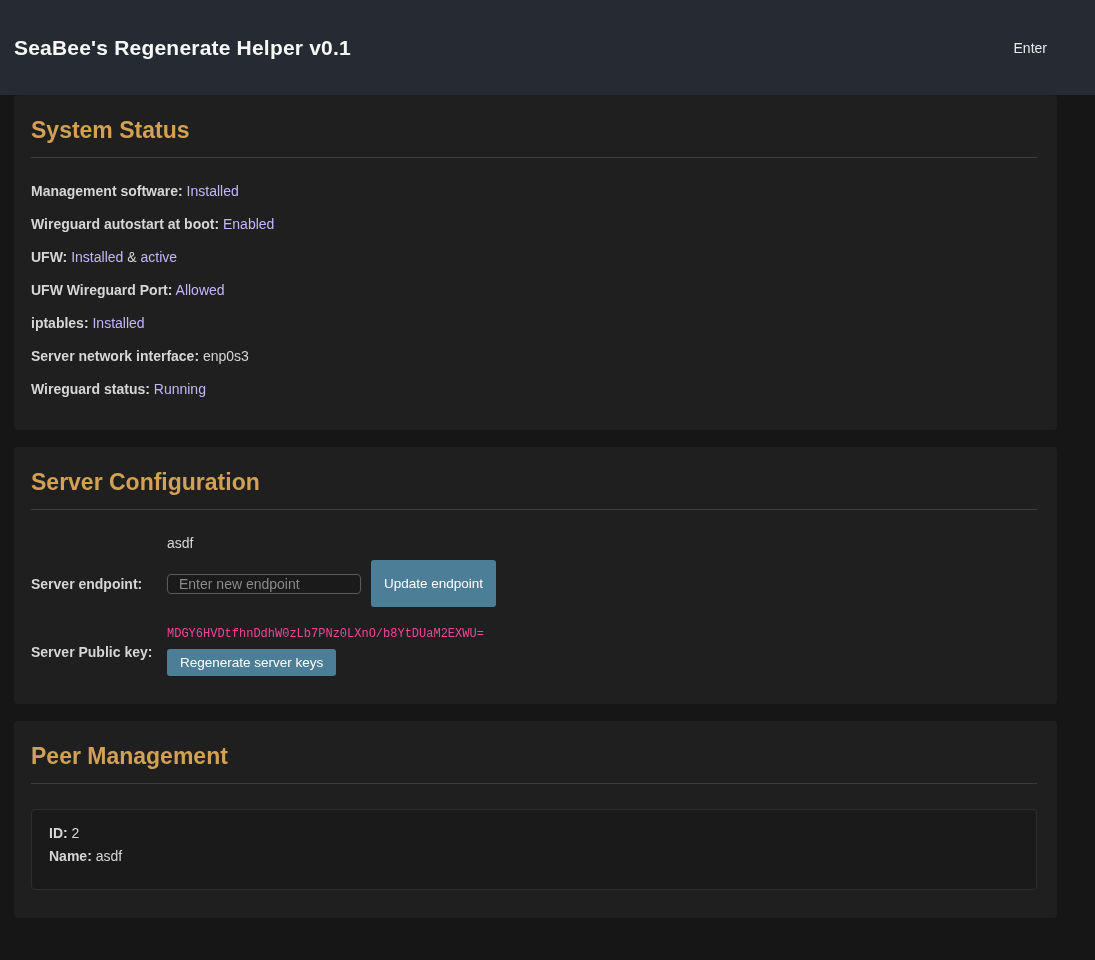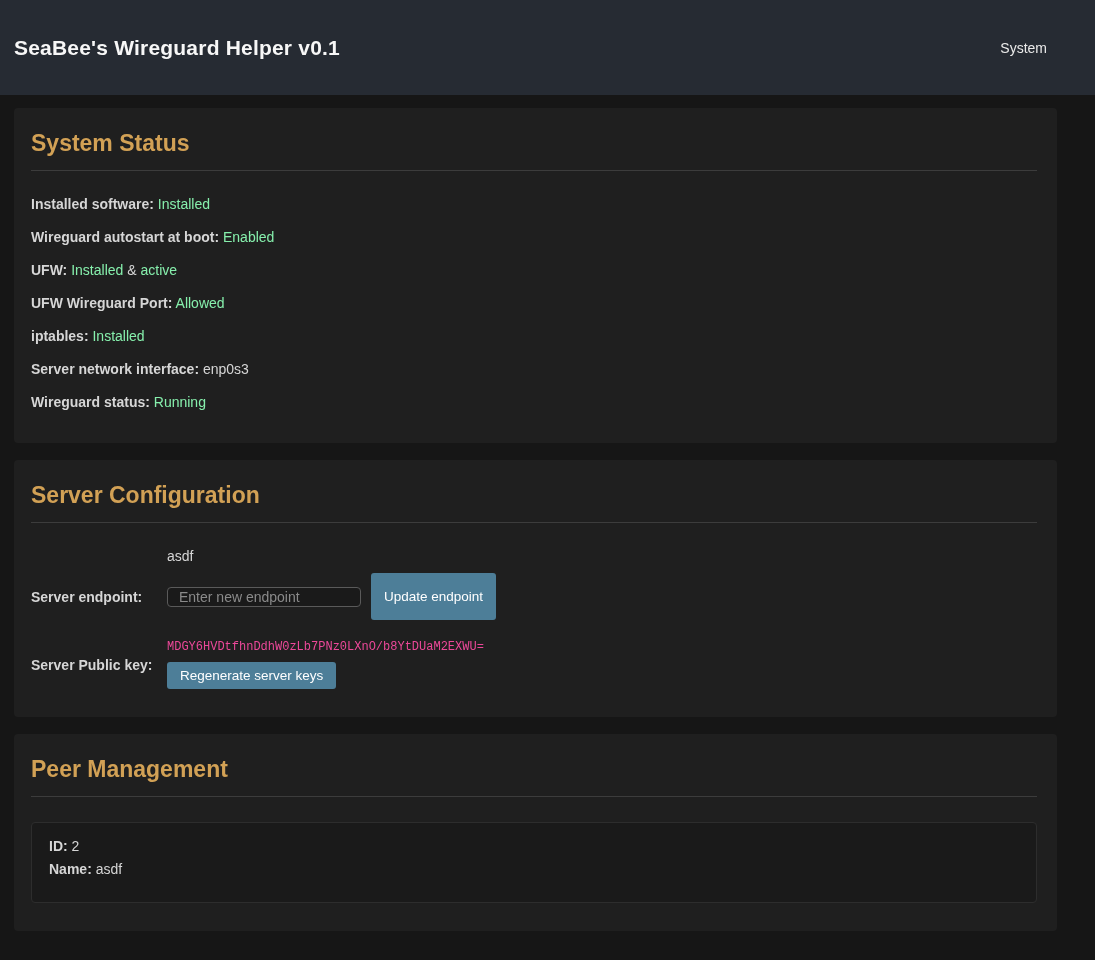--- a/index.html
+++ b/index.html
@@ -16,33 +16,33 @@
     height: 95px;
     display: flex; align-items: center; justify-content: space-between;
     padding: 0 48px 0 14px;
   }
   .app-title { margin: 0; font-size: 21px; font-weight: bold; color: #f7f7f7; letter-spacing: .2px; }
   .logout { color: #eaeaea; font-size: 14px; text-decoration: none; cursor: pointer; }
 
   
   .card {
     background: #1f1f1f;
-    margin: 13px 38px 17px 14px;
+    margin: 0 38px 17px 14px;
     padding: 16px 20px 28px 17px;
     border-radius: 4px;
   }
   .card:first-of-type { margin-top: 35px; }
   .card-title { margin: 6px 0 0 0; font-size: 23px; font-weight: bold; color: #d2a155; }
   .rule { border: none; border-top: 1px solid #3c3c3c; margin: 13px 0 25px 0; }
 
   
   .status-row { font-size: 14px; margin-bottom: 17px; }
   .status-row:last-child { margin-bottom: 5px; }
   .label { font-weight: bold; color: #d6d6d6; }
-  .val-green { color: #86efac; }
+  .val-green { color: #c4b5fd; }
   .val-plain { color: #d6d6d6; }
 
   
   .form-row { display: flex; margin-bottom: 20px; }
   .form-row:last-child { margin-bottom: 0; }
   .form-label { width: 136px; flex: 0 0 136px; font-size: 14px; font-weight: bold; }
   .form-label.narrow { width: 124px; flex: 0 0 124px; }
   .align-end { align-self: flex-end; padding-bottom: 15px; }
   .align-center { align-self: center; }
   .form-content { display: flex; flex-direction: column; }
@@ -86,30 +86,30 @@
     padding: 15px 17px 18px 17px;
     font-size: 14px;
   }
   .peer-line { margin: 0 0 7px 0; }
   .peer-key { font-family: "DejaVu Sans Mono", monospace; font-size: 12px; color: #cfa45f; }
 </style>
 </head>
 <body>
 
 <div class="header">
-  <h1 class="app-title">SeaBee's Wireguard Helper v0.1</h1>
-  <a class="logout">System</a>
+  <h1 class="app-title">SeaBee's Regenerate Helper v0.1</h1>
+  <a class="logout">Enter</a>
 </div>
 
 <div class="card">
   <h2 class="card-title">System Status</h2>
   <hr class="rule">
 
   <div class="status-row">
-    <span class="label">Installed software:</span>
+    <span class="label">Management software:</span>
     <span class="val-green">Installed</span>
   </div>
   <div class="status-row">
     <span class="label">Wireguard autostart at boot:</span>
     <span class="val-green">Enabled</span>
   </div>
   <div class="status-row">
     <span class="label">UFW:</span>
     <span class="val-green">Installed</span>
     <span class="val-plain">&amp;</span>

